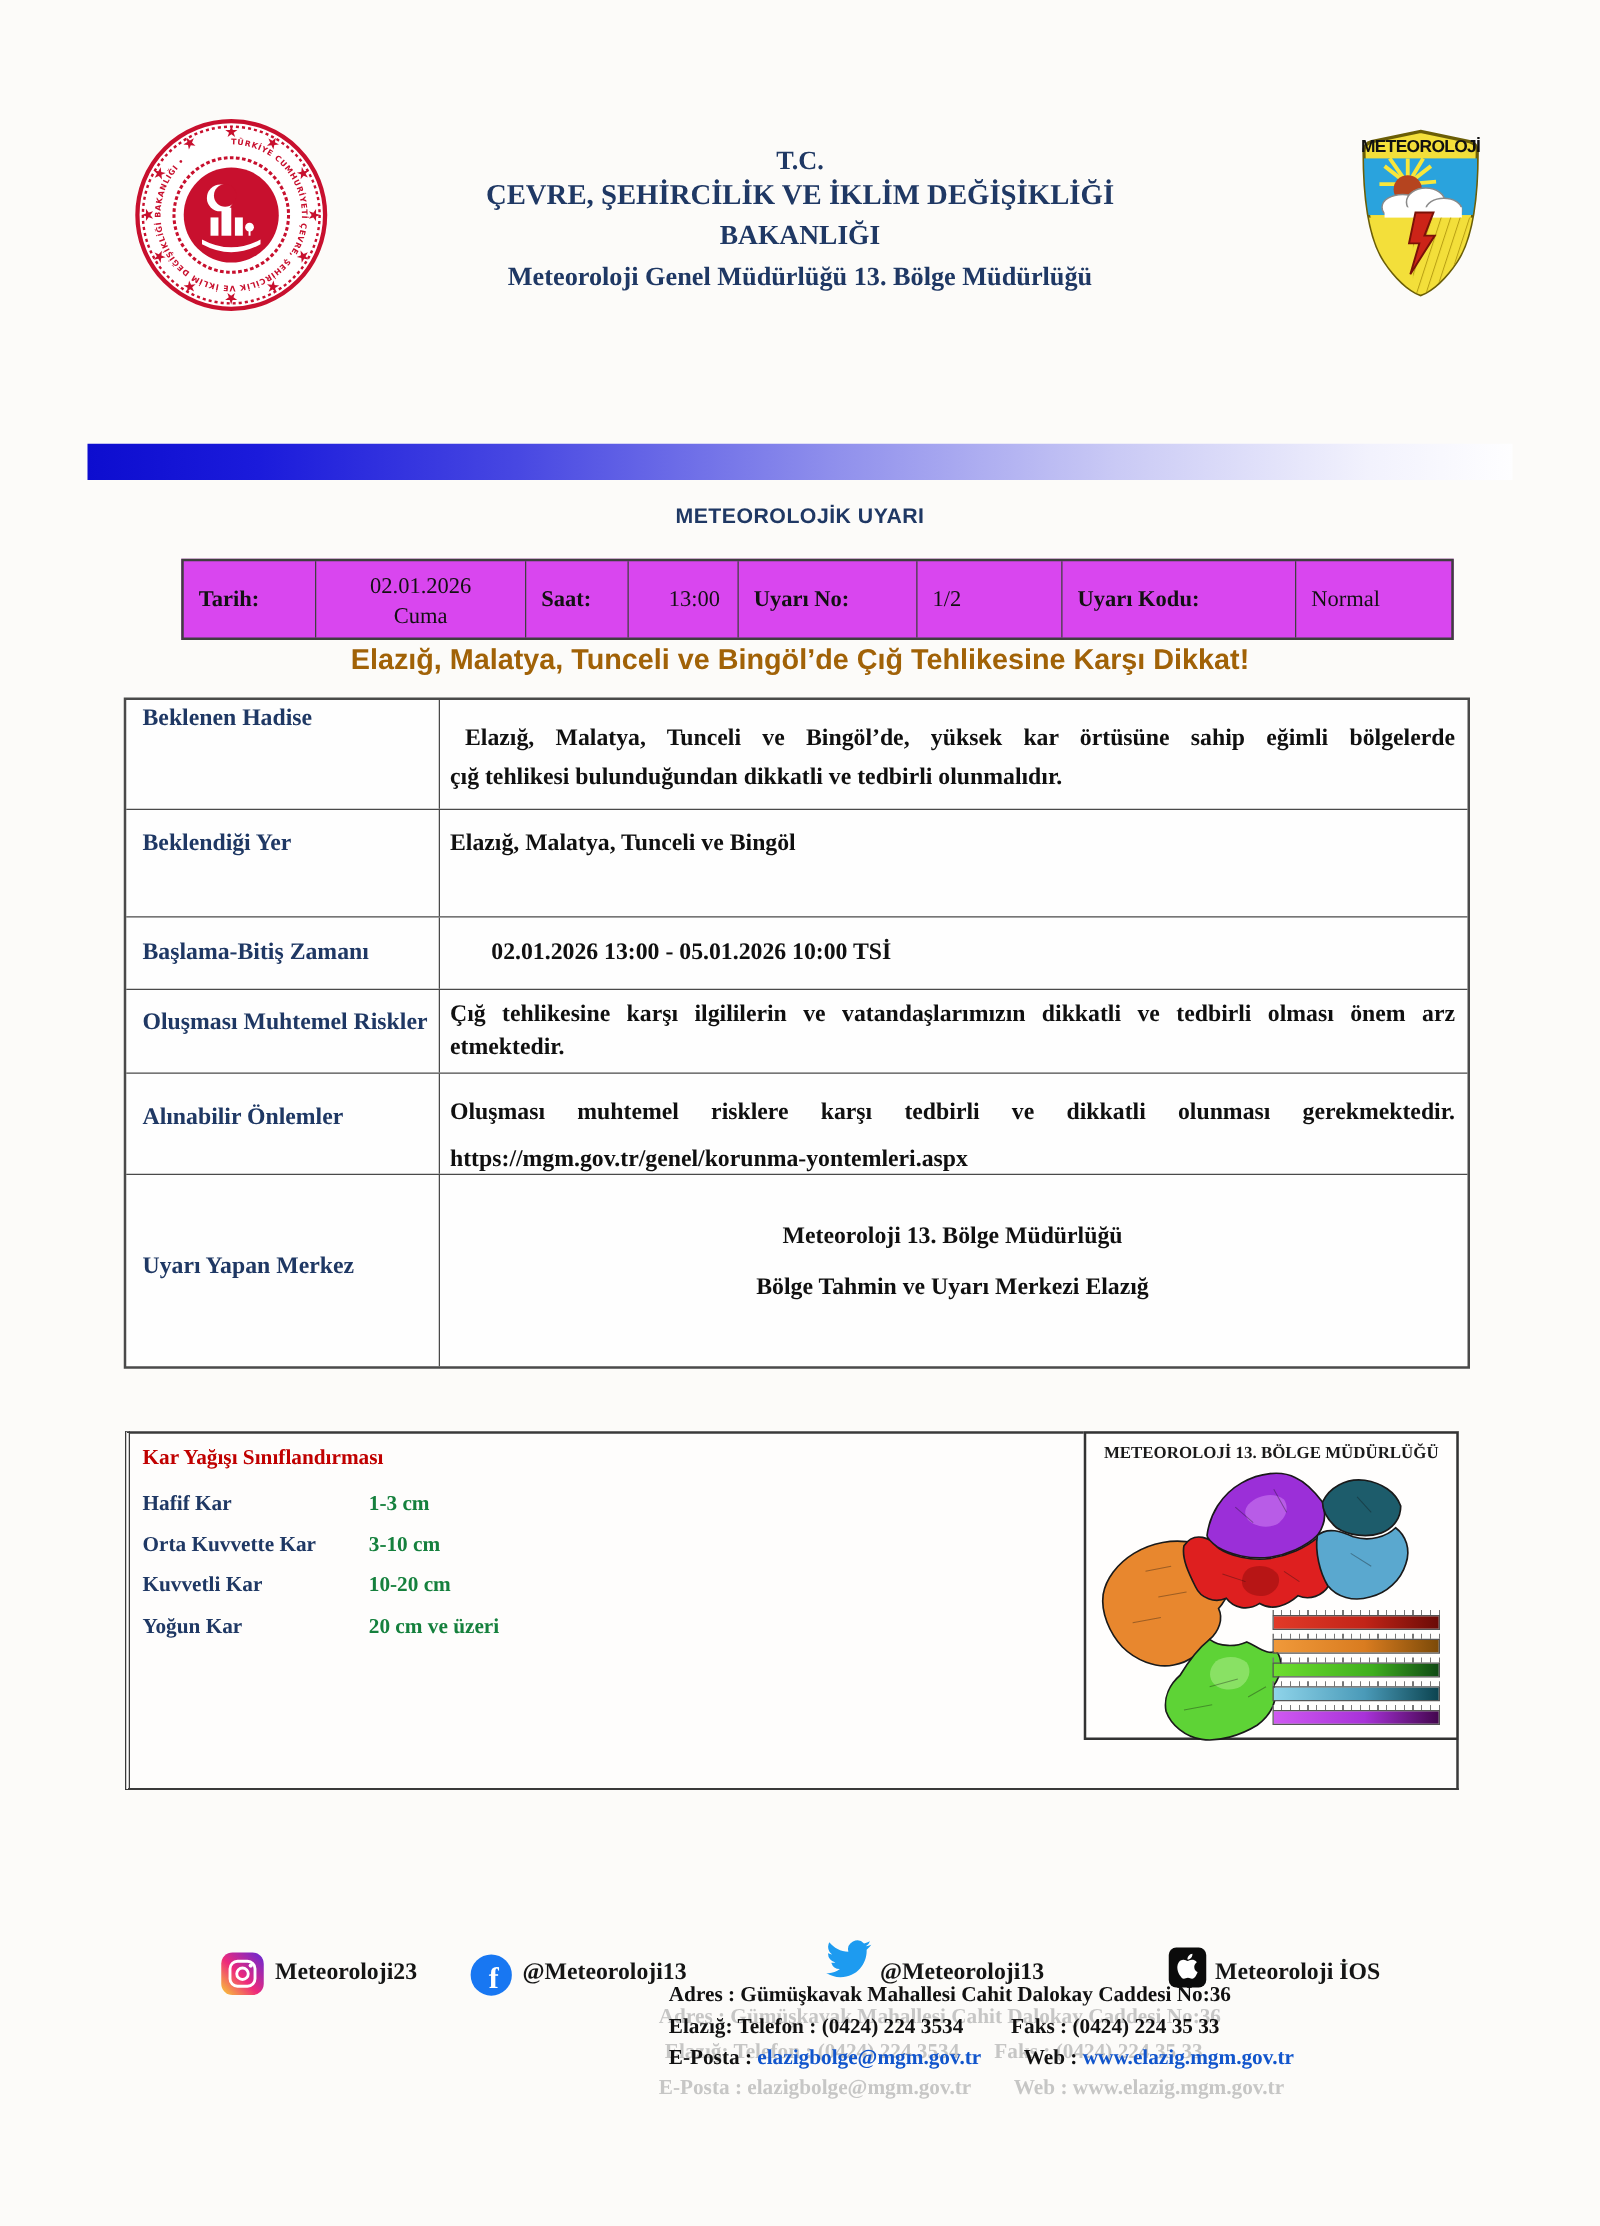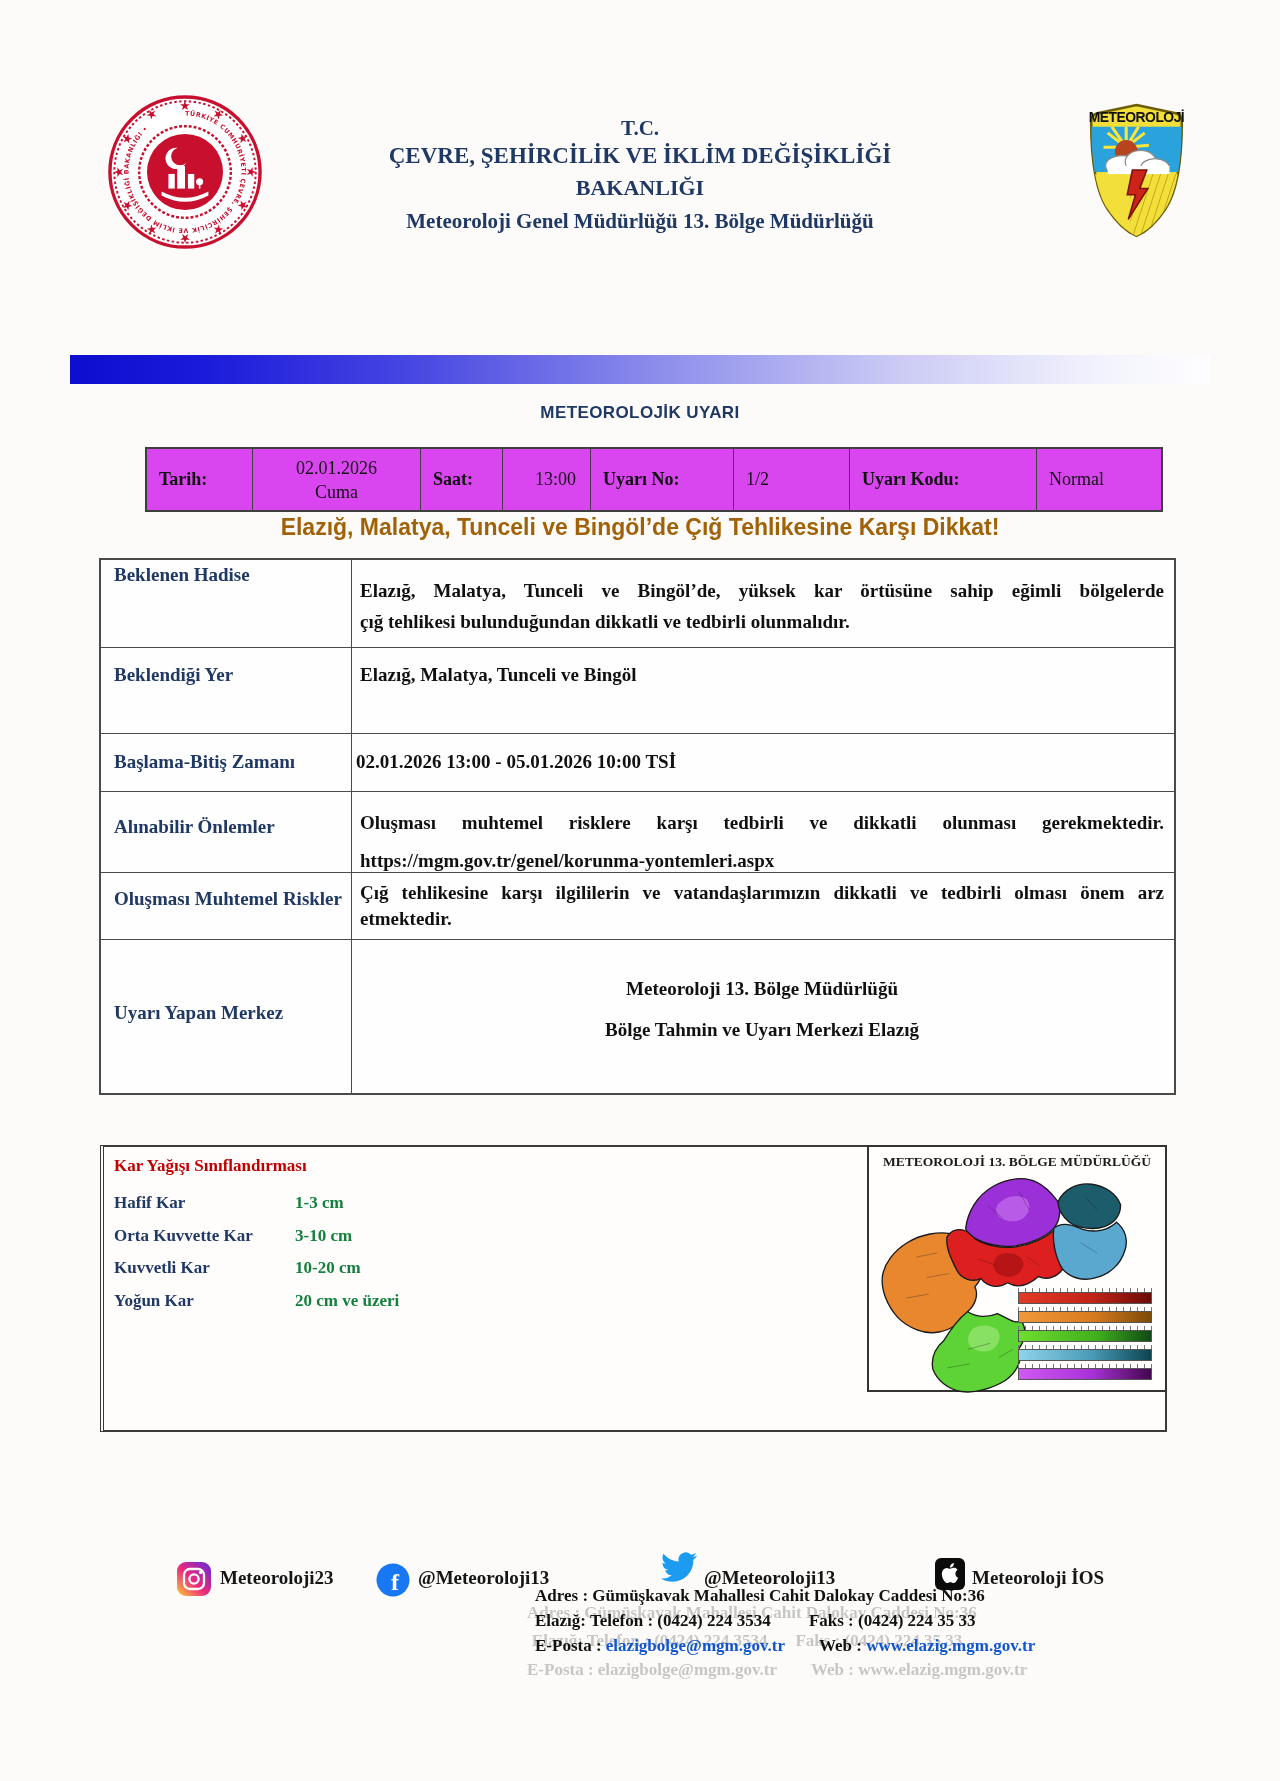--- a/index.html
+++ b/index.html
@@ -198,48 +198,48 @@
       <span class="info-val">Normal</span>
     </div>
 </div>
 
 <div class="abs alert-title">Elazığ, Malatya, Tunceli ve Bingöl’de Çığ Tehlikesine Karşı Dikkat!</div>
 
 <div class="abs main-table">
   <div class="mrow" style="height:87px;">
     <div class="mlabel" style="padding-top:4px;">Beklenen Hadise</div>
     <div class="mval" style="padding-top:11px;">
-      <div class="jline" style="line-height:40px;">Elazığ, Malatya, Tunceli ve Bingöl’de, yüksek kar örtüsüne sahip eğimli bölgelerde</div>
+      <div class="jline" style="line-height:40px;margin-left:12px;">Elazığ, Malatya, Tunceli ve Bingöl’de, yüksek kar örtüsüne sahip eğimli bölgelerde</div>
       <div>çığ tehlikesi bulunduğundan dikkatli ve tedbirli olunmalıdır.</div>
     </div>
   </div>
   <div class="mrow" style="height:86px;">
     <div class="mlabel" style="padding-top:16px;">Beklendiği Yer</div>
     <div class="mval" style="padding-top:16px;">
       <div>Elazığ, Malatya, Tunceli ve Bingöl</div>
     </div>
   </div>
-  <div class="mrow" style="height:58px;">
+  <div class="mrow" style="height:58px;gap:37px;">
     <div class="mlabel" style="padding-top:17px;">Başlama-Bitiş Zamanı</div>
     <div class="mval" style="padding-top:17px;padding-left:4px;">
       <div>02.01.2026 13:00 - 05.01.2026 10:00 TSİ</div>
+    </div>
+  </div>
+  <div class="mrow" style="height:67px;">
+    <div class="mlabel" style="padding-top:12px;line-height:28px;">Oluşması Muhtemel Riskler</div>
+    <div class="mval" style="padding-top:5px;">
+      <div class="jline" style="line-height:30px;">Çığ tehlikesine karşı ilgililerin ve vatandaşlarımızın dikkatli ve tedbirli olması önem arz</div>
+      <div>etmektedir.</div>
     </div>
   </div>
   <div class="mrow" style="height:81px;">
     <div class="mlabel" style="padding-top:24px;">Alınabilir Önlemler</div>
     <div class="mval" style="padding-top:20px;">
       <div class="jline">Oluşması muhtemel risklere karşı tedbirli ve dikkatli olunması gerekmektedir.</div>
       <div style="margin-top:16px;"><a href="#">https://mgm.gov.tr/genel/korunma-yontemleri.aspx</a></div>
-    </div>
-  </div>
-  <div class="mrow" style="height:67px;">
-    <div class="mlabel" style="padding-top:12px;line-height:28px;">Oluşması Muhtemel Riskler</div>
-    <div class="mval" style="padding-top:5px;">
-      <div class="jline" style="line-height:30px;">Çığ tehlikesine karşı ilgililerin ve vatandaşlarımızın dikkatli ve tedbirli olması önem arz</div>
-      <div>etmektedir.</div>
     </div>
   </div>
   <div class="mrow" style="height:154px;">
     <div class="mlabel" style="padding-top:62px;">Uyarı Yapan Merkez</div>
     <div class="mval" style="padding-top:38px;">
       <div class="cline">Meteoroloji 13. Bölge Müdürlüğü</div>
       <div class="cline" style="margin-top:19px;">Bölge Tahmin ve Uyarı Merkezi Elazığ</div>
     </div>
   </div>
 </div>

